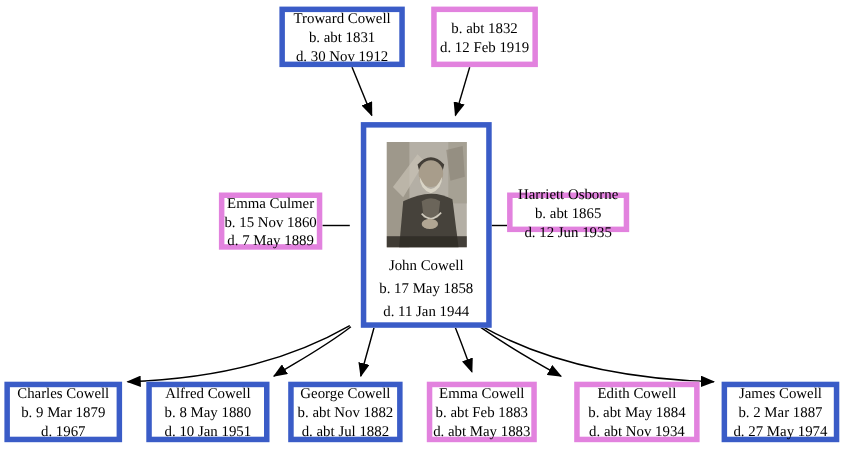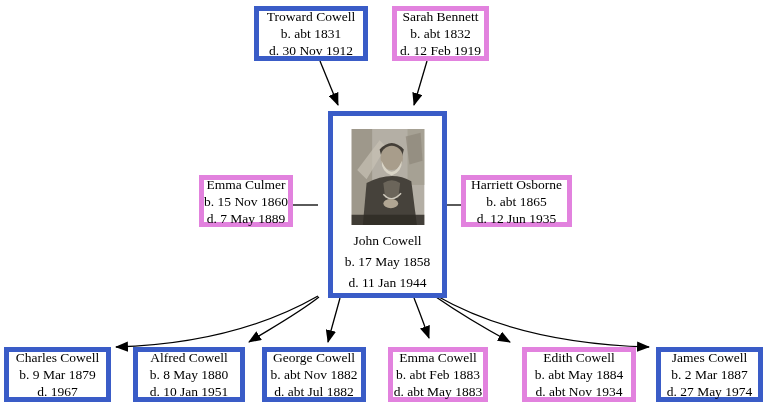--- a/index.html
+++ b/index.html
@@ -85,21 +85,20 @@
     <path class="edge" marker-end="url(#arrow)" d="M437,296 C500,332 578,345 649,347"></path>
   </svg>
 
   <div class="person male" style="left:254px; top:6px; width:114px; height:55px;">
     <div class="line">Troward Cowell</div>
     <div class="line">b. abt 1831</div>
     <div class="line">d. 30 Nov 1912</div>
   </div>
 
   <div class="person female" style="left:392px; top:6px; width:97px; height:55px;">
-    <div class="line">Sarah Bennett</div>
     <div class="line">b. abt 1832</div>
     <div class="line">d. 12 Feb 1919</div>
   </div>
 
   <div class="person male john" style="left:328px; top:111px; width:119px; height:187px;">
     <svg class="photo" width="78" height="103" viewBox="0 0 78 103" aria-hidden="true">
       <rect x="0" y="0" width="78" height="103" fill="#b4afa5"></rect>
       <rect x="0" y="0" width="22" height="103" fill="#9a9486" opacity="0.85"></rect>
       <rect x="60" y="0" width="18" height="60" fill="#a39d90" opacity="0.8"></rect>
       <path d="M6,44 L30,12 L37,19 L16,54 Z" fill="#c7c2b5" opacity="0.7"></path>
@@ -117,21 +116,21 @@
     <div class="line">b. 17 May 1858</div>
     <div class="line">d. 11 Jan 1944</div>
   </div>
 
   <div class="person female" style="left:199px; top:175px; width:94px; height:52px;">
     <div class="line">Emma Culmer</div>
     <div class="line">b. 15 Nov 1860</div>
     <div class="line">d. 7 May 1889</div>
   </div>
 
-  <div class="person female" style="left:461px; top:175px; width:111px; height:52px;">
+  <div class="person female" style="left:461px; top:175px; width:111px; height:36px;">
     <div class="line">Harriett Osborne</div>
     <div class="line">b. abt 1865</div>
     <div class="line">d. 12 Jun 1935</div>
   </div>
 
   <div class="person male" style="left:4px; top:347px; width:107px; height:55px;">
     <div class="line">Charles Cowell</div>
     <div class="line">b. 9 Mar 1879</div>
     <div class="line">d. 1967</div>
   </div>

